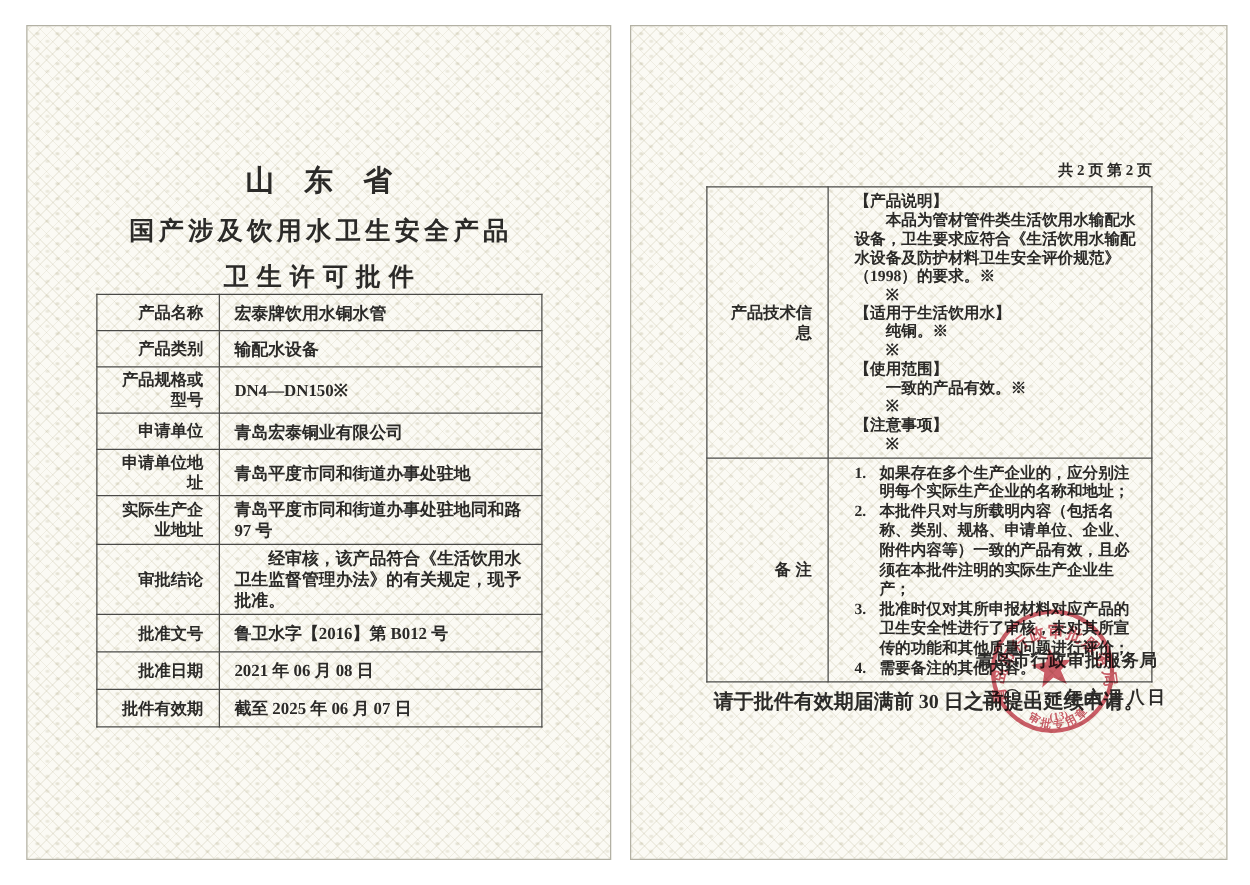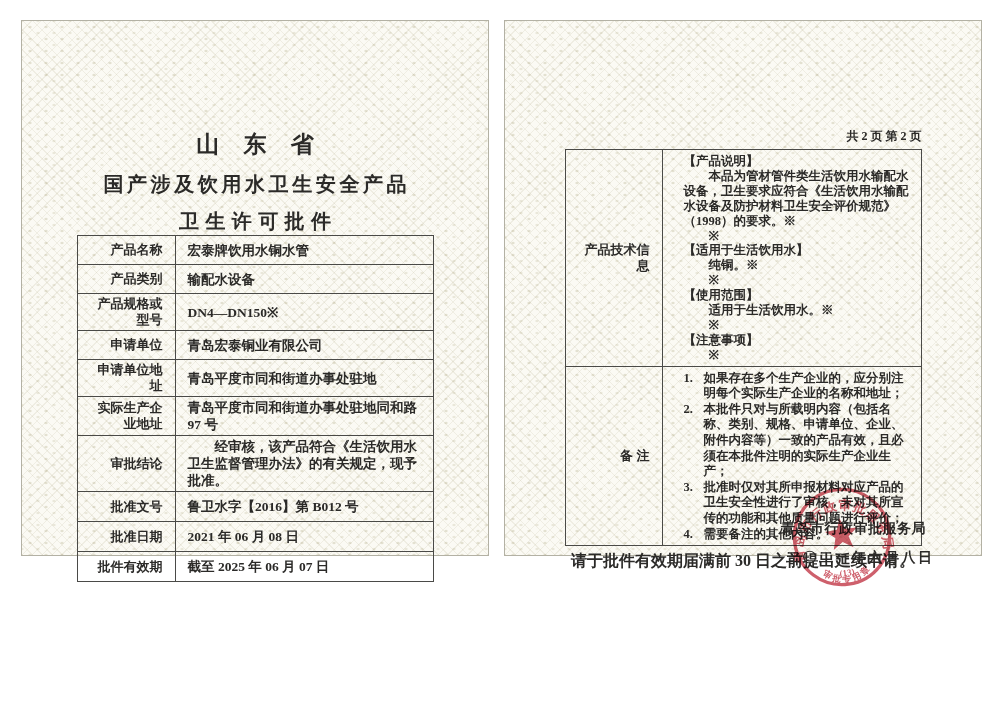--- a/index.html
+++ b/index.html
@@ -1,21 +1,21 @@
 <!DOCTYPE html>
 <html><head>
 <meta charset="utf-8">
 <style>
   * { margin:0; padding:0; box-sizing:border-box; }
   html,body { width:1000px; height:708px; background:#ffffff; overflow:hidden;
               font-family:"Liberation Serif","DejaVu Serif",serif; color:#2b2a28; }
   #canvas { position:relative; width:1000px; height:708px; background:#ffffff; }
 
   .page {
-    position:absolute; top:20px; height:536px;
+    position:absolute; top:20px; height:668px;
     background-color:#fbfaf4;
     background-image:
       radial-gradient(rgba(172,165,128,.30) 1px, rgba(172,165,128,0) 2.2px),
       radial-gradient(rgba(172,165,128,.22) 1px, rgba(172,165,128,0) 2.2px),
       repeating-linear-gradient(45deg, rgba(172,165,128,.15) 0 1px, transparent 1px 7px),
       repeating-linear-gradient(-45deg, rgba(172,165,128,.15) 0 1px, transparent 1px 7px);
     background-size:16px 12px, 16px 12px, auto, auto;
     background-position:0 0, 8px 6px, 0 0, 0 0;
     border:1px solid #b3b1a4;
   }
@@ -136,21 +136,21 @@
           <tr class="tech-row">
         <th>产品技术信息</th>
         <td>
           <div class="tline header">【产品说明】</div>
           <div class="tline para">本品为管材管件类生活饮用水输配水设备，卫生要求应符合《生活饮用水输配水设备及防护材料卫生安全评价规范》（1998）的要求。※</div>
           <div class="tline indent">※</div>
           <div class="tline header">【适用于生活饮用水】</div>
           <div class="tline indent">纯铜。※</div>
           <div class="tline indent">※</div>
           <div class="tline header">【使用范围】</div>
-          <div class="tline indent">适用于生活饮用水。※</div>
+          <div class="tline indent">一致的产品有效。※</div>
           <div class="tline indent">※</div>
           <div class="tline header">【注意事项】</div>
           <div class="tline indent">※</div>
         </td>
       </tr>
       <tr class="rem-row">
         <th>备  注</th>
         <td>
           <div class="rem-item">
             <span class="num">1.</span>

